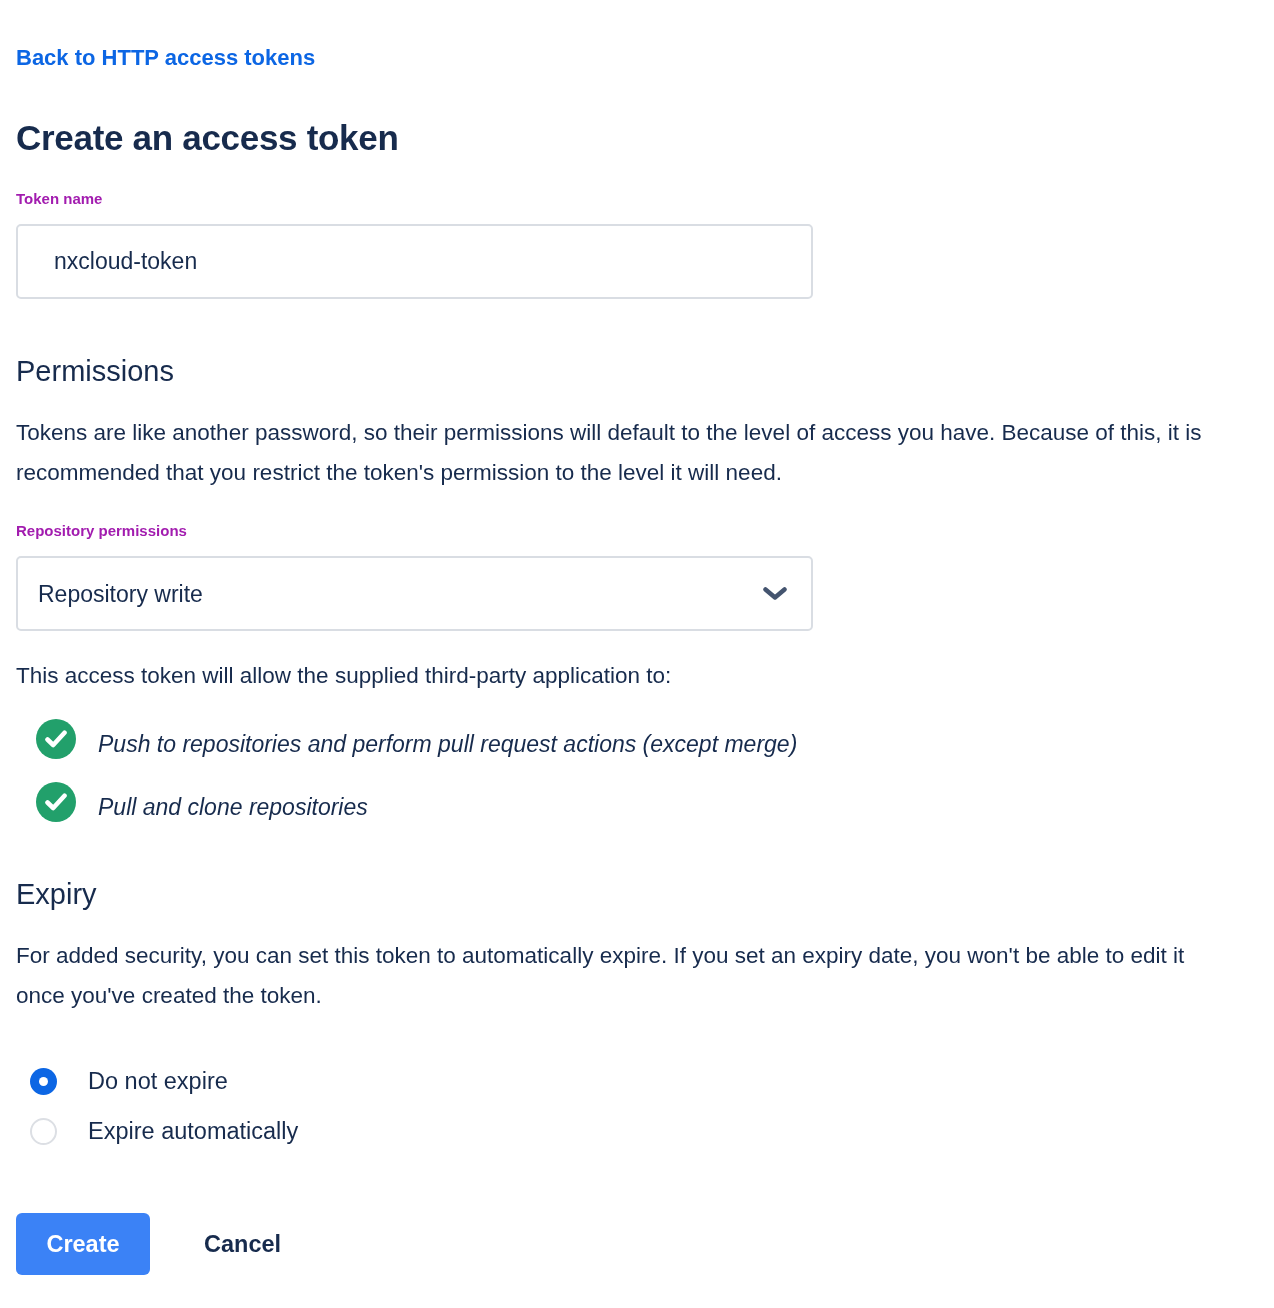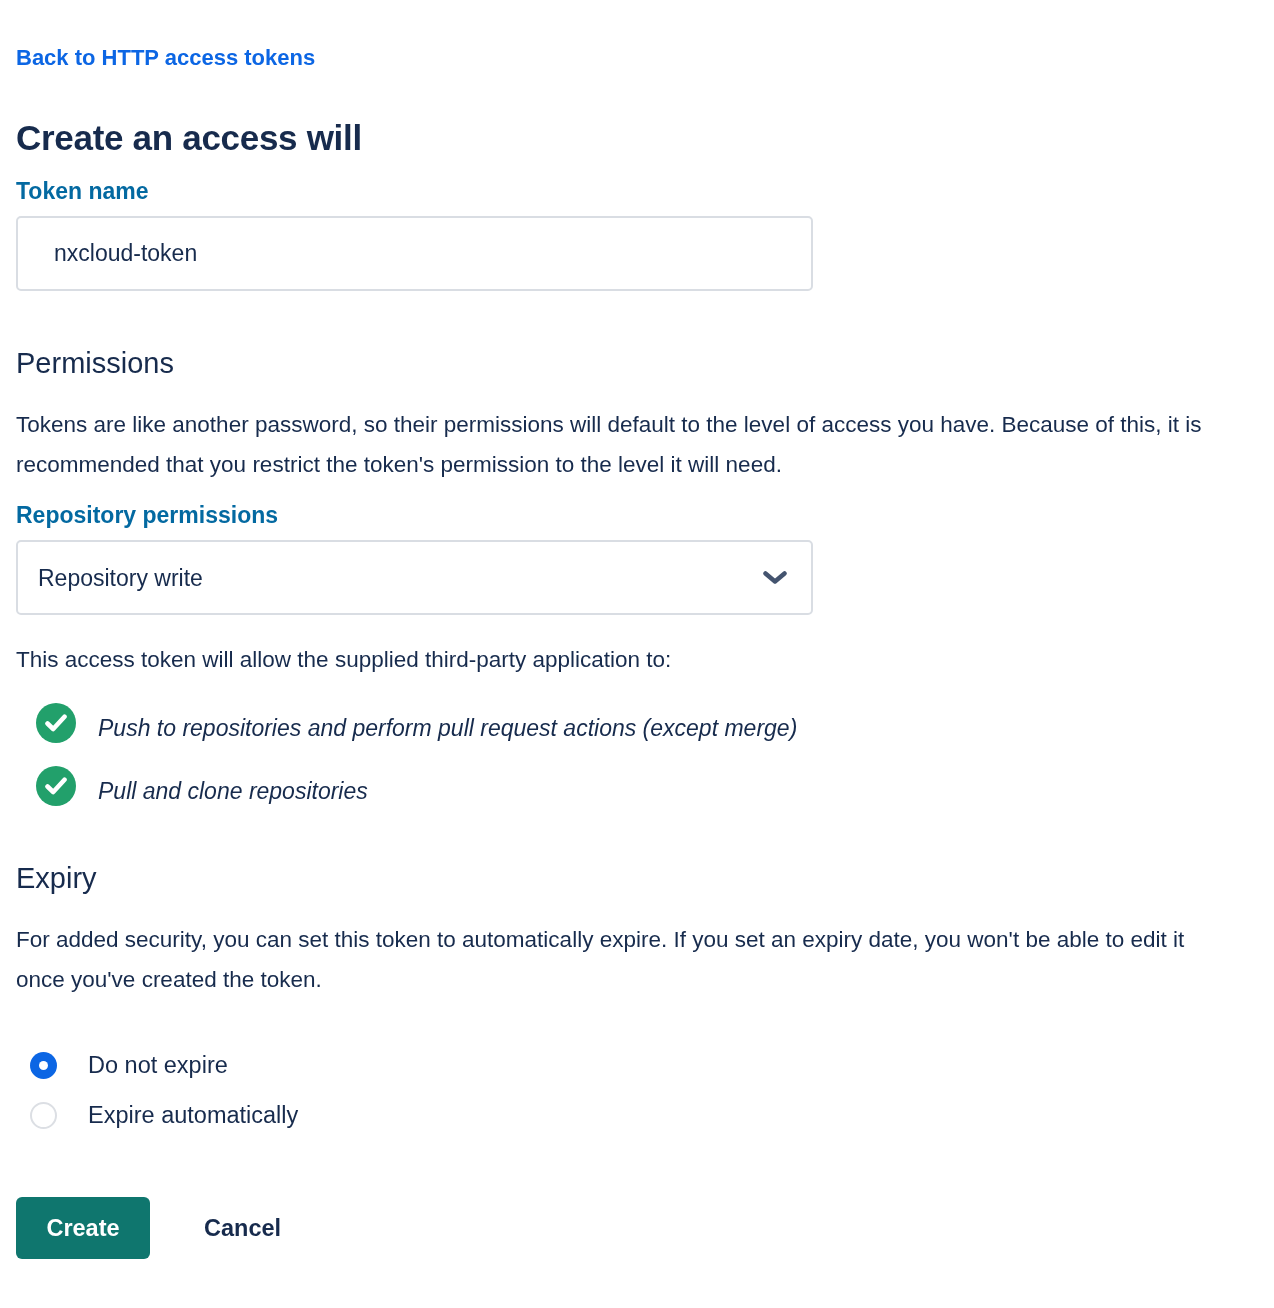--- a/index.html
+++ b/index.html
@@ -27,24 +27,24 @@
   h1.page-title {
     margin: 44px 0 0 0;
     font-size: 35px;
     line-height: 44px;
     font-weight: 700;
     color: #172B4D;
     letter-spacing: -0.3px;
   }
 
   .field-label {
-    margin-top: 20px;
-    font-size: 23px;
+    margin-top: 28px;
+    font-size: 15px;
     font-weight: 700;
-    color: #0369a1;
+    color: #a21caf;
     line-height: 22px;
   }
 
   .text-input {
     display: block;
     margin-top: 14px;
     width: 797px;
     height: 75px;
     border: 2px solid #D9DDE3;
     border-radius: 5px;
@@ -174,21 +174,21 @@
 
   .actions {
     margin-top: 66px;
     display: flex;
     align-items: center;
   }
   button.create-btn {
     height: 62px;
     min-width: 134px;
     padding: 0 28px;
-    background: #0f766e;
+    background: #3b82f6;
     color: #ffffff;
     border: none;
     border-radius: 6px;
     font-family: "Liberation Sans", "DejaVu Sans", sans-serif;
     font-size: 23.5px;
     font-weight: 600;
     cursor: pointer;
   }
   button.cancel-btn {
     margin-left: 46px;
@@ -203,21 +203,21 @@
     cursor: pointer;
   }
 </style>
 </head>
 <body>
 
 
 
 <a class="back-link" href="#">Back to HTTP access tokens</a>
 
-<h1 class="page-title">Create an access will</h1>
+<h1 class="page-title">Create an access token</h1>
 
 <div class="field-label">Token name</div>
 
 <input class="text-input" type="text" value="nxcloud-token" style="">
 
 <h2 class="section-title">Permissions</h2>
 
 <p class="section-desc">Tokens are like another password, so their permissions will default to the level of access you have. Because of this, it is recommended that you restrict the token's permission to the level it will need.</p>
 
 <div class="field-label">Repository permissions</div>

